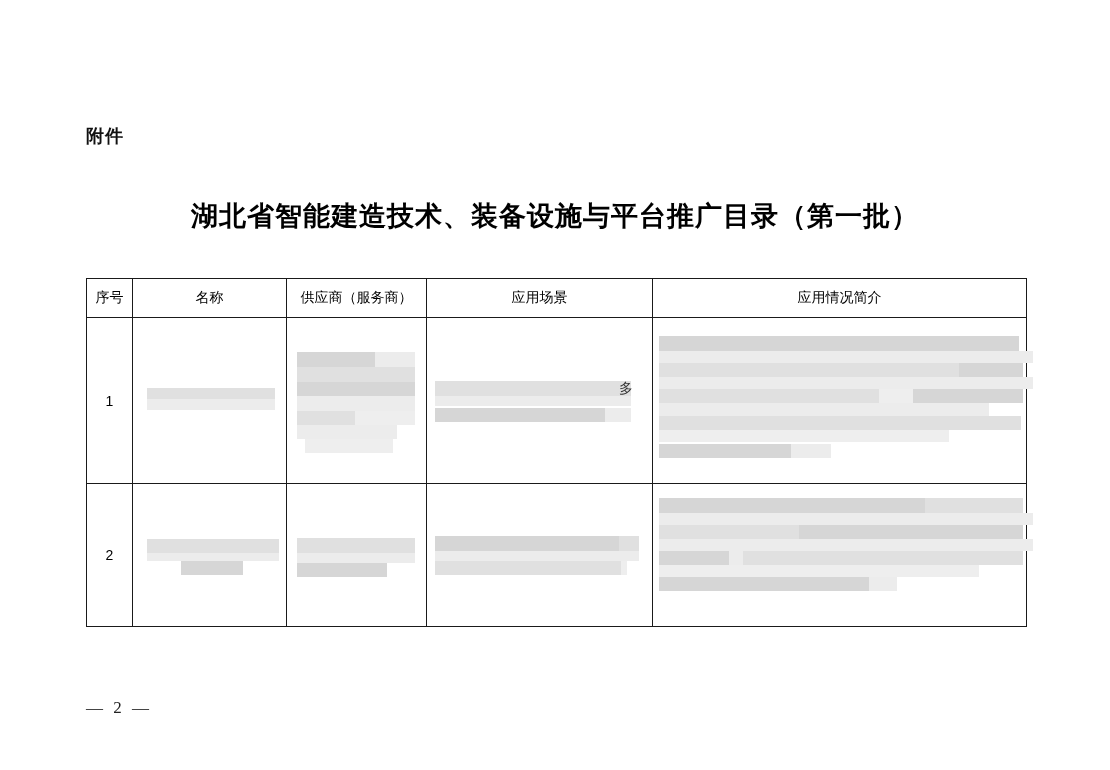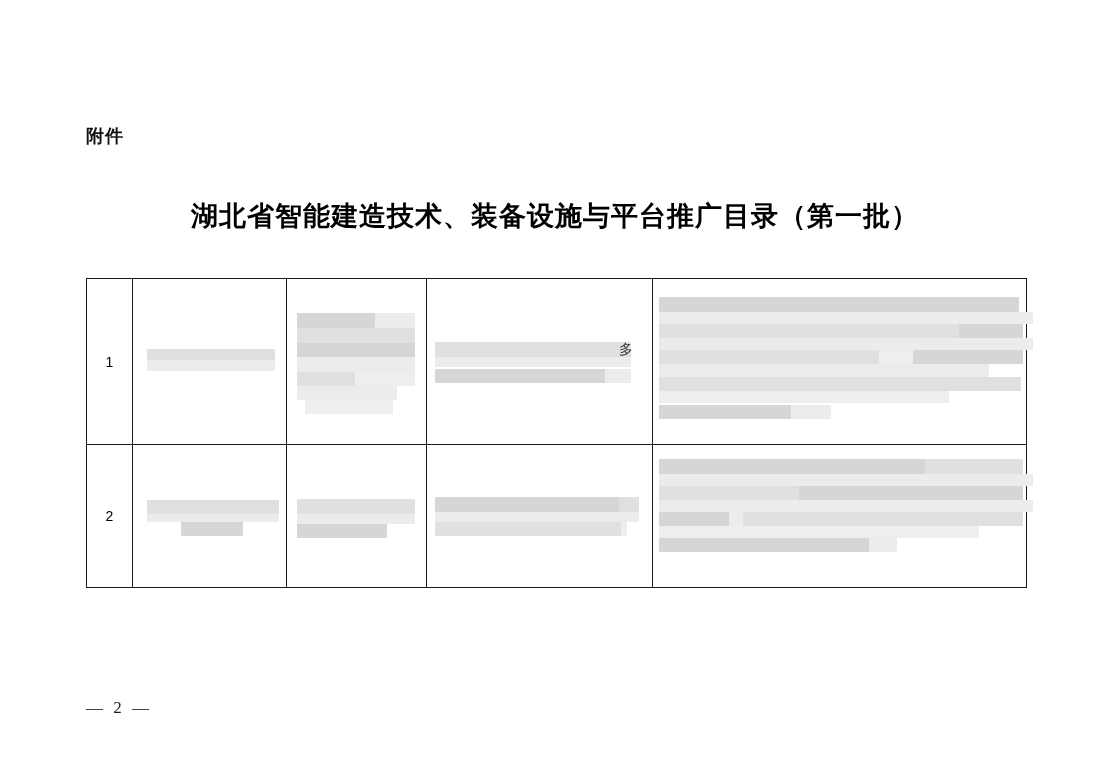--- a/index.html
+++ b/index.html
@@ -113,20 +113,27 @@
 
   <table class="catalog">
     <colgroup>
       <col class="col-idx">
       <col class="col-name">
       <col class="col-supplier">
       <col class="col-scene">
       <col class="col-desc">
     </colgroup>
     <tbody>
+      <tr class="head-row">
+        <td>序号</td>
+        <td>名称</td>
+        <td>供应商（服务商）</td>
+        <td>应用场景</td>
+        <td>应用情况简介</td>
+      </tr>
 
 
       <tr class="data-row" style="height:165px;">
         <td>1</td>
 
         <td>
           <div class="cell-inner" style="height:165px;">
             <div class="blk l2" style="left:14px; top:70px; width:128px; height:11px;"></div>
             <div class="blk l1" style="left:14px; top:81px; width:128px; height:11px;"></div>
           </div>

